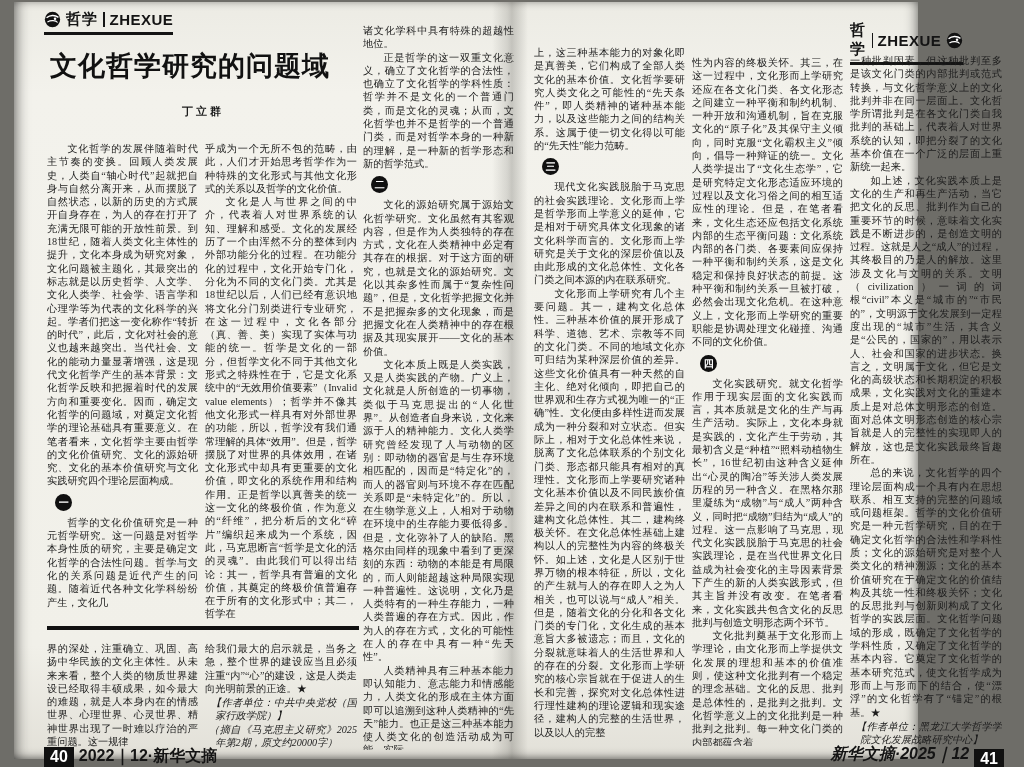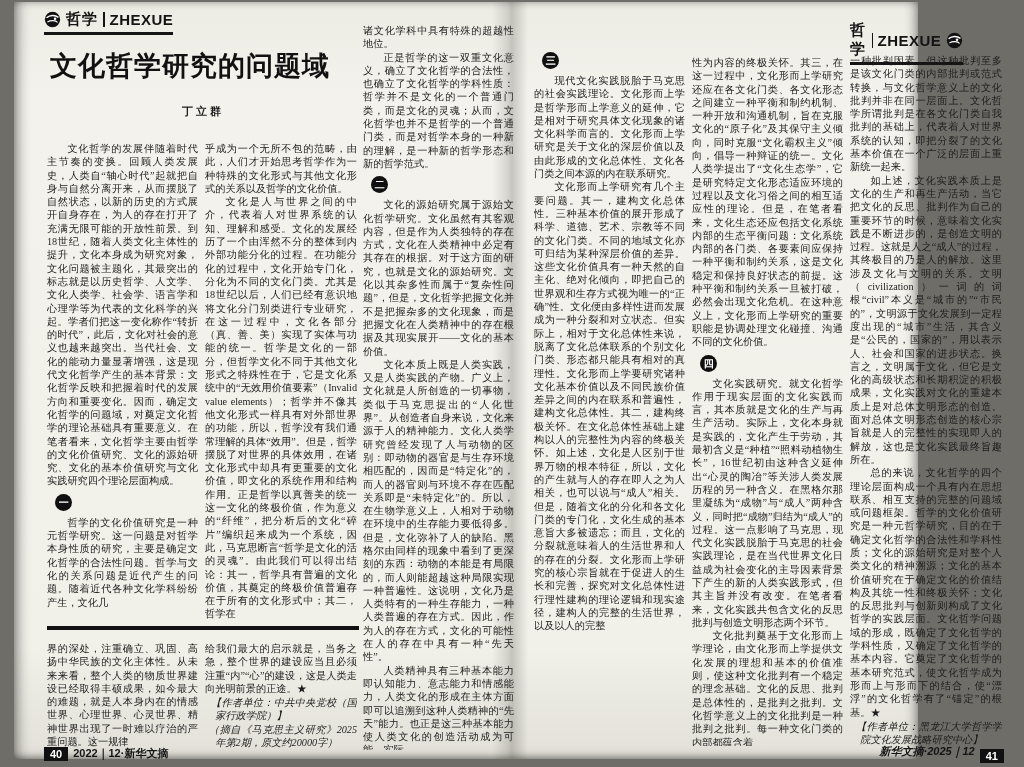--- a/index.html
+++ b/index.html
@@ -46,21 +46,21 @@
   .marker-row{margin:6px 0 5px 0;text-indent:.8em;}
   .marker{display:inline-block;width:17px;height:17px;border-radius:50%;background:#101010;
           color:#fff;text-align:center;line-height:17px;font-size:10px;font-weight:bold;
           font-family:"Liberation Sans",sans-serif;text-indent:0;}
   .affiliation{font-style:italic;padding-left:1em;text-indent:-.4em !important;margin-top:1px !important;}
   .source{font-style:italic;padding-left:1em;text-indent:-.6em !important;}
   
   .rule{position:absolute;left:33px;top:624px;width:312px;height:4px;background:#111;}
   
   .footer{position:absolute;display:flex;align-items:center;gap:5px;
-          font-family:"Liberation Sans",sans-serif;font-size:11px;font-weight:bold;color:#141414;}
+          font-family:"Liberation Sans",sans-serif;font-size:16px;font-weight:bold;color:#141414;}
   .footer-left{left:30px;top:744px;}
   .footer-right{left:698px;top:742px;width:292px;justify-content:flex-end;}
   .pagebox{background:#101010;color:#fff;padding:1px 6px;font-weight:bold;}
   .underlined{border-bottom:1.5px solid #141414;padding-bottom:8px;font-style:italic;}
 </style>
 </head>
 <body>
 
 <div class="canvas">
   <div class="paper">
@@ -108,20 +108,21 @@
       </div>
     <div class="col c3">
         <p class="pc">诸文化学科中具有特殊的超越性地位。</p>
         <p class="p">正是哲学的这一双重文化意义，确立了文化哲学的合法性，也确立了文化哲学的学科性质：哲学并不是文化的一个普通门类，而是文化的灵魂；从而，文化哲学也并不是哲学的一个普通门类，而是对哲学本身的一种新的理解，是一种新的哲学形态和新的哲学范式。</p>
         <div class="marker-row"><span class="marker">二</span></div>
         <p class="p">文化的源始研究属于源始文化哲学研究。文化虽然有其客观内容，但是作为人类独特的存在方式，文化在人类精神中必定有其存在的根据。对于这方面的研究，也就是文化的源始研究。文化以其杂多性而属于“复杂性问题”，但是，文化哲学把握文化并不是把握杂多的文化现象，而是把握文化在人类精神中的存在根据及其现实展开——文化的基本价值。</p>
         <p class="p">文化本质上既是人类实践，又是人类实践的产物。广义上，文化就是人所创造的一切事物，类似于马克思提出的“人化世界”。从创造者自身来说，文化来源于人的精神能力。文化人类学研究曾经发现了人与动物的区别：即动物的器官是与生存环境相匹配的，因而是“特定化”的，而人的器官则与环境不存在匹配关系即是“未特定化”的。所以，在生物学意义上，人相对于动物在环境中的生存能力要低得多。但是，文化弥补了人的缺陷。黑格尔由同样的现象中看到了更深刻的东西：动物的本能是有局限的，而人则能超越这种局限实现一种普遍性。这说明，文化乃是人类特有的一种生存能力，一种人类普遍的存在方式。因此，作为人的存在方式，文化的可能性在人的存在中具有一种“先天性”。</p>
         <p class="p">人类精神具有三种基本能力即认知能力、意志能力和情感能力，人类文化的形成在主体方面即可以追溯到这种人类精神的“先天”能力。也正是这三种基本能力使人类文化的创造活动成为可能。实际</p>
       </div>
     <div class="col c4">
+        <p class="pc">上，这三种基本能力的对象化即是真善美，它们构成了全部人类文化的基本价值。文化哲学要研究人类文化之可能性的“先天条件”，即人类精神的诸种基本能力，以及这些能力之间的结构关系。这属于使一切文化得以可能的“先天性”能力范畴。</p>
         <div class="marker-row"><span class="marker">三</span></div>
         <p class="p">现代文化实践脱胎于马克思的社会实践理论。文化形而上学是哲学形而上学意义的延伸，它是相对于研究具体文化现象的诸文化科学而言的。文化形而上学研究是关于文化的深层价值以及由此形成的文化总体性、文化各门类之间本源的内在联系研究。</p>
         <p class="p">文化形而上学研究有几个主要问题。其一，建构文化总体性。三种基本价值的展开形成了科学、道德、艺术、宗教等不同的文化门类。不同的地域文化亦可归结为某种深层价值的差异。这些文化价值具有一种天然的自主化、绝对化倾向，即把自己的世界观和生存方式视为唯一的“正确”性。文化便由多样性进而发展成为一种分裂和对立状态。但实际上，相对于文化总体性来说，脱离了文化总体联系的个别文化门类、形态都只能具有相对的真理性。文化形而上学要研究诸种文化基本价值以及不同民族价值差异之间的内在联系和普遍性，建构文化总体性。其二，建构终极关怀。在文化总体性基础上建构以人的完整性为内容的终极关怀。如上述，文化是人区别于世界万物的根本特征，所以，文化的产生就与人的存在即人之为人相关，也可以说与“成人”相关。但是，随着文化的分化和各文化门类的专门化，文化生成的基本意旨大多被遗忘；而且，文化的分裂就意味着人的生活世界和人的存在的分裂。文化形而上学研究的核心宗旨就在于促进人的生长和完善，探究对文化总体性进行理性建构的理论逻辑和现实途径，建构人的完整的生活世界，以及以人的完整</p>
       </div>
     <div class="col c5">
         <p class="pc">性为内容的终极关怀。其三，在这一过程中，文化形而上学研究还应在各文化门类、各文化形态之间建立一种平衡和制约机制、一种开放和沟通机制，旨在克服文化的“原子化”及其保守主义倾向，同时克服“文化霸权主义”倾向，倡导一种辩证的统一。文化人类学提出了“文化生态学”，它是研究特定文化形态适应环境的过程以及文化习俗之间的相互适应性的理论。但是，在笔者看来，文化生态还应包括文化系统内部的生态平衡问题：文化系统内部的各门类、各要素间应保持一种平衡和制约关系，这是文化稳定和保持良好状态的前提。这种平衡和制约关系一旦被打破，必然会出现文化危机。在这种意义上，文化形而上学研究的重要职能是协调处理文化碰撞、沟通不同的文化价值。</p>
         <div class="marker-row"><span class="marker">四</span></div>
         <p class="p">文化实践研究。就文化哲学作用于现实层面的文化实践而言，其本质就是文化的生产与再生产活动。实际上，文化本身就是实践的，文化产生于劳动，其最初含义是“种植”“照料动植物生长”，16世纪初由这种含义延伸出“心灵的陶冶”等关涉人类发展历程的另一种含义。在黑格尔那里凝练为“成物”与“成人”两种含义，同时把“成物”归结为“成人”的过程。这一点影响了马克思，现代文化实践脱胎于马克思的社会实践理论，是在当代世界文化日益成为社会变化的主导因素背景下产生的新的人类实践形式，但其主旨并没有改变。在笔者看来，文化实践共包含文化的反思批判与创造文明形态两个环节。</p>
         <p class="p">文化批判奠基于文化形而上学理论，由文化形而上学提供文化发展的理想和基本的价值准则，使这种文化批判有一个稳定的理念基础。文化的反思、批判是总体性的，是批判之批判。文化哲学意义上的文化批判是一种批判之批判。每一种文化门类的内部都蕴含着</p>
       </div>

